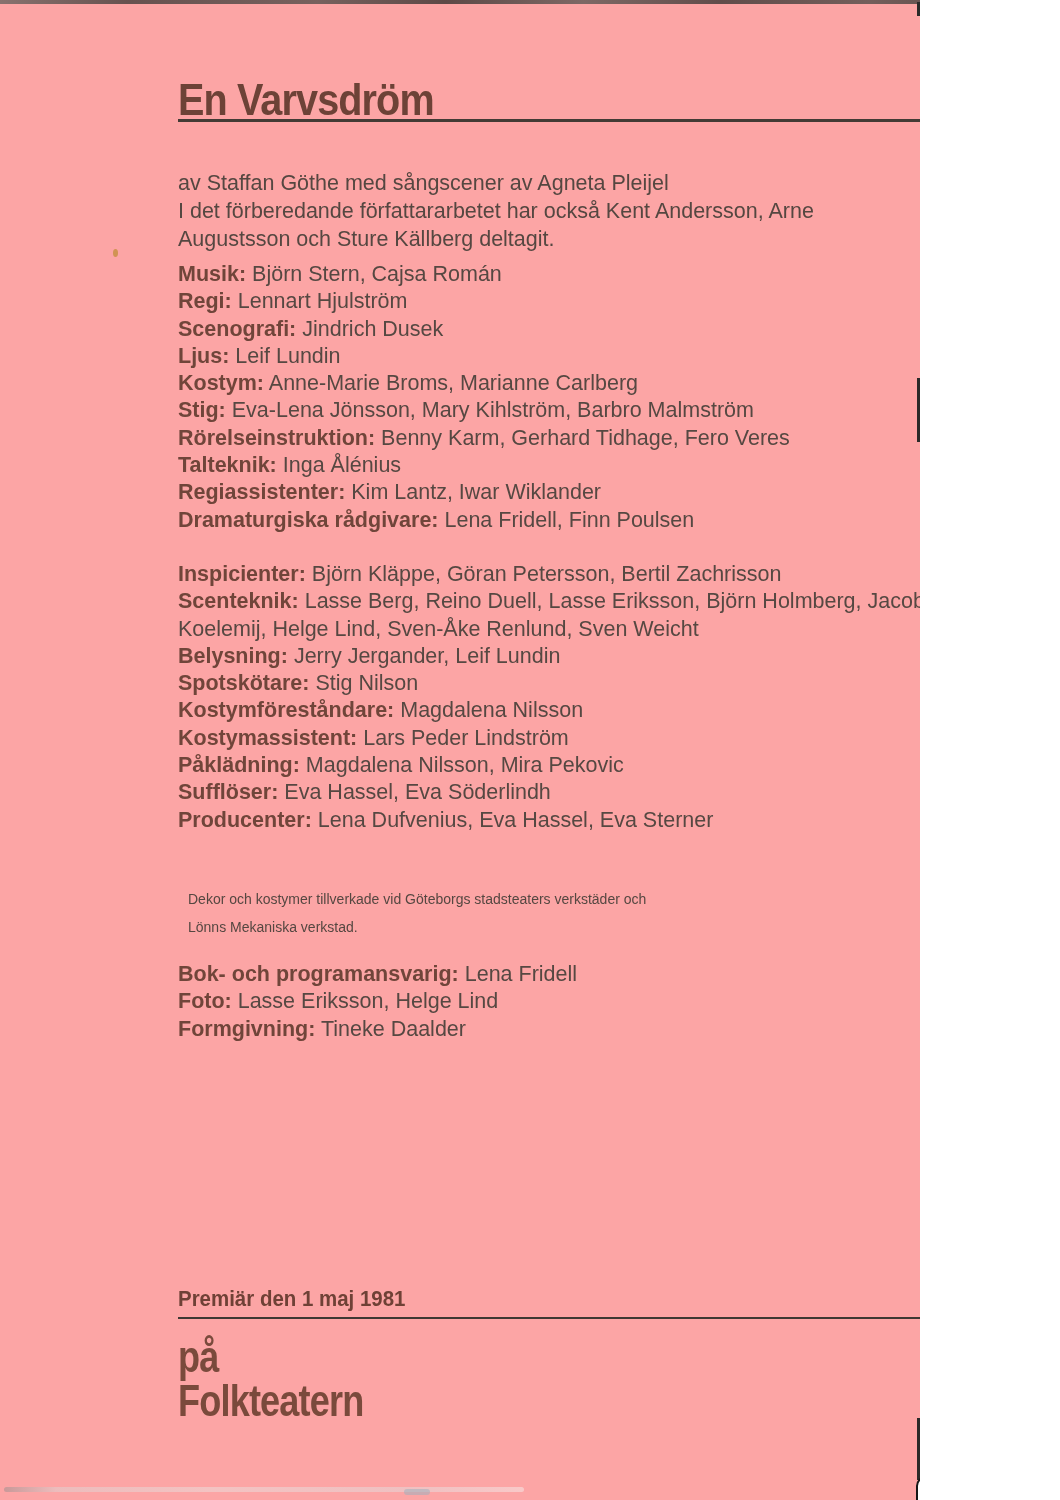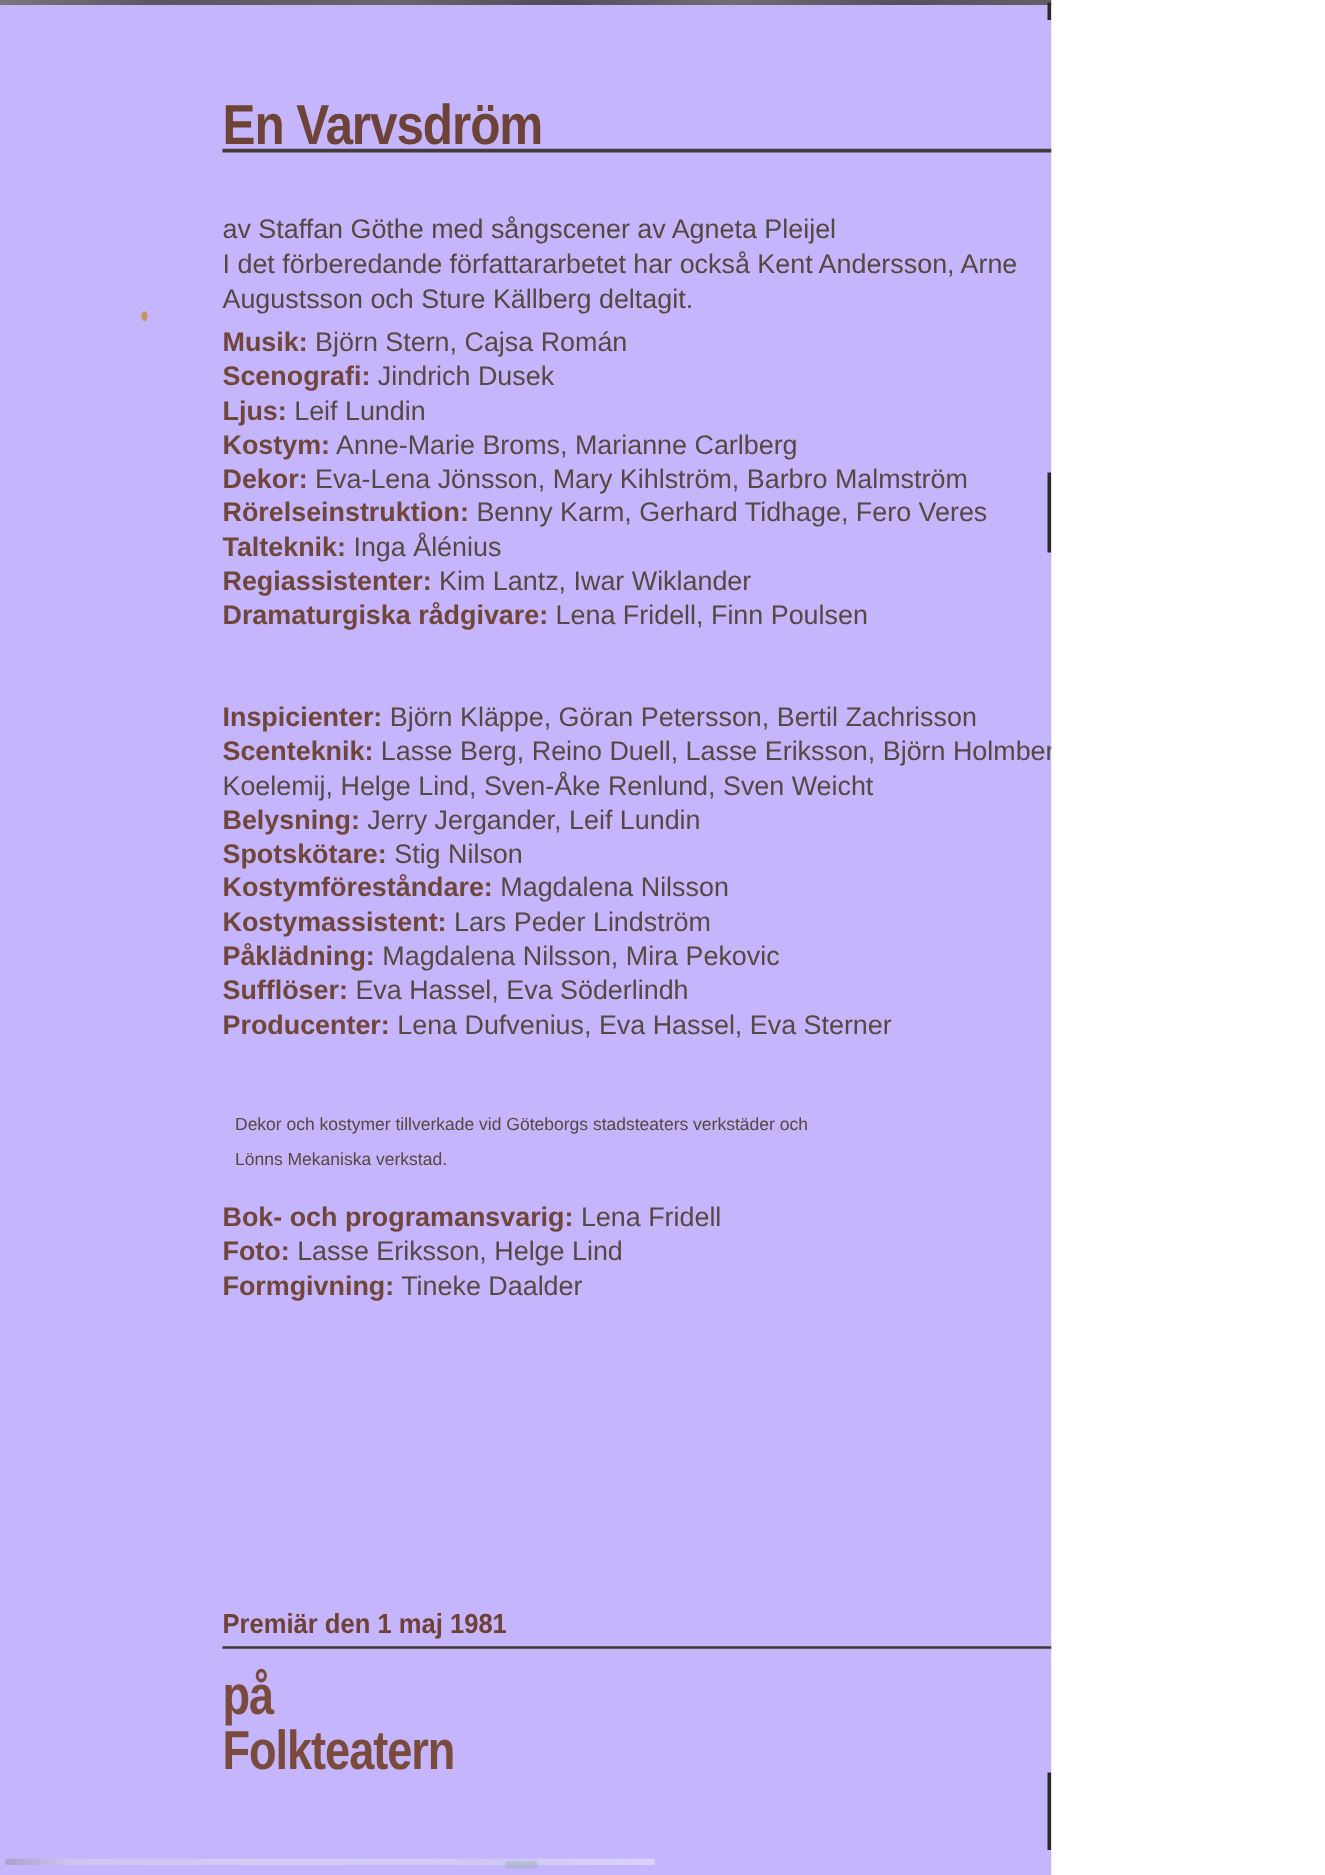--- a/index.html
+++ b/index.html
@@ -3,22 +3,22 @@
 <meta charset="utf-8">
 <style>
   html,body{margin:0;padding:0;}
   body{
     width:1060px;height:1500px;
     background:#ffffff;
     font-family:"Liberation Sans","DejaVu Sans",sans-serif;
     overflow:hidden;
   }
   #page{
-    position:relative;width:841px;height:1500px;
-    background:#c4b5fd;
+    position:relative;width:920px;height:1500px;
+    background:#fca5a5;
     overflow:hidden;
   }
   
   .top-strip{
     position:absolute;left:0;top:0;width:1060px;height:4px;
     background:linear-gradient(90deg,#6a6561 0%,#413d3a 12%,#55504c 30%,#35322f 42%,#5d5955 55%,#3a3734 68%,#514d49 82%,#2f2c2a 95%,#1d1b1a 100%);
     opacity:.8;
   }
   .edge-seg{position:absolute;background:#2b2a29;width:3px;right:0;}
   .seg-a{top:2px;height:14px;}
@@ -111,24 +111,25 @@
   <div class="rule rule-title"></div>
 
   <div class="intro">
       <div>av Staffan Göthe med sångscener av Agneta Pleijel</div>
       <div>I det förberedande författararbetet har också Kent Andersson, Arne</div>
       <div>Augustsson och Sture Källberg deltagit.</div>
     </div>
 
   <div class="credits credits-primary">
       <div><span class="credit-label">Musik:</span> <span>Björn Stern, Cajsa Román</span></div>
+      <div><span class="credit-label">Regi:</span> <span>Lennart Hjulström</span></div>
       <div><span class="credit-label">Scenografi:</span> <span>Jindrich Dusek</span></div>
       <div><span class="credit-label">Ljus:</span> <span>Leif Lundin</span></div>
       <div><span class="credit-label">Kostym:</span> <span>Anne-Marie Broms, Marianne Carlberg</span></div>
-      <div><span class="credit-label">Dekor:</span> <span>Eva-Lena Jönsson, Mary Kihlström, Barbro Malmström</span></div>
+      <div><span class="credit-label">Stig:</span> <span>Eva-Lena Jönsson, Mary Kihlström, Barbro Malmström</span></div>
       <div><span class="credit-label">Rörelseinstruktion:</span> <span>Benny Karm, Gerhard Tidhage, Fero Veres</span></div>
       <div><span class="credit-label">Talteknik:</span> <span>Inga Ålénius</span></div>
       <div><span class="credit-label">Regiassistenter:</span> <span>Kim Lantz, Iwar Wiklander</span></div>
       <div><span class="credit-label">Dramaturgiska rådgivare:</span> <span>Lena Fridell, Finn Poulsen</span></div>
     </div>
 
   <div class="credits credits-technical">
       <div><span class="credit-label">Inspicienter:</span> <span>Björn Kläppe, Göran Petersson, Bertil Zachrisson</span></div>
       <div><span class="credit-label">Scenteknik:</span> <span>Lasse Berg, Reino Duell, Lasse Eriksson, Björn Holmberg, Jacob Koelemij, Helge Lind, Sven-Åke Renlund, Sven Weicht</span></div>
       <div><span class="credit-label">Belysning:</span> <span>Jerry Jergander, Leif Lundin</span></div>

